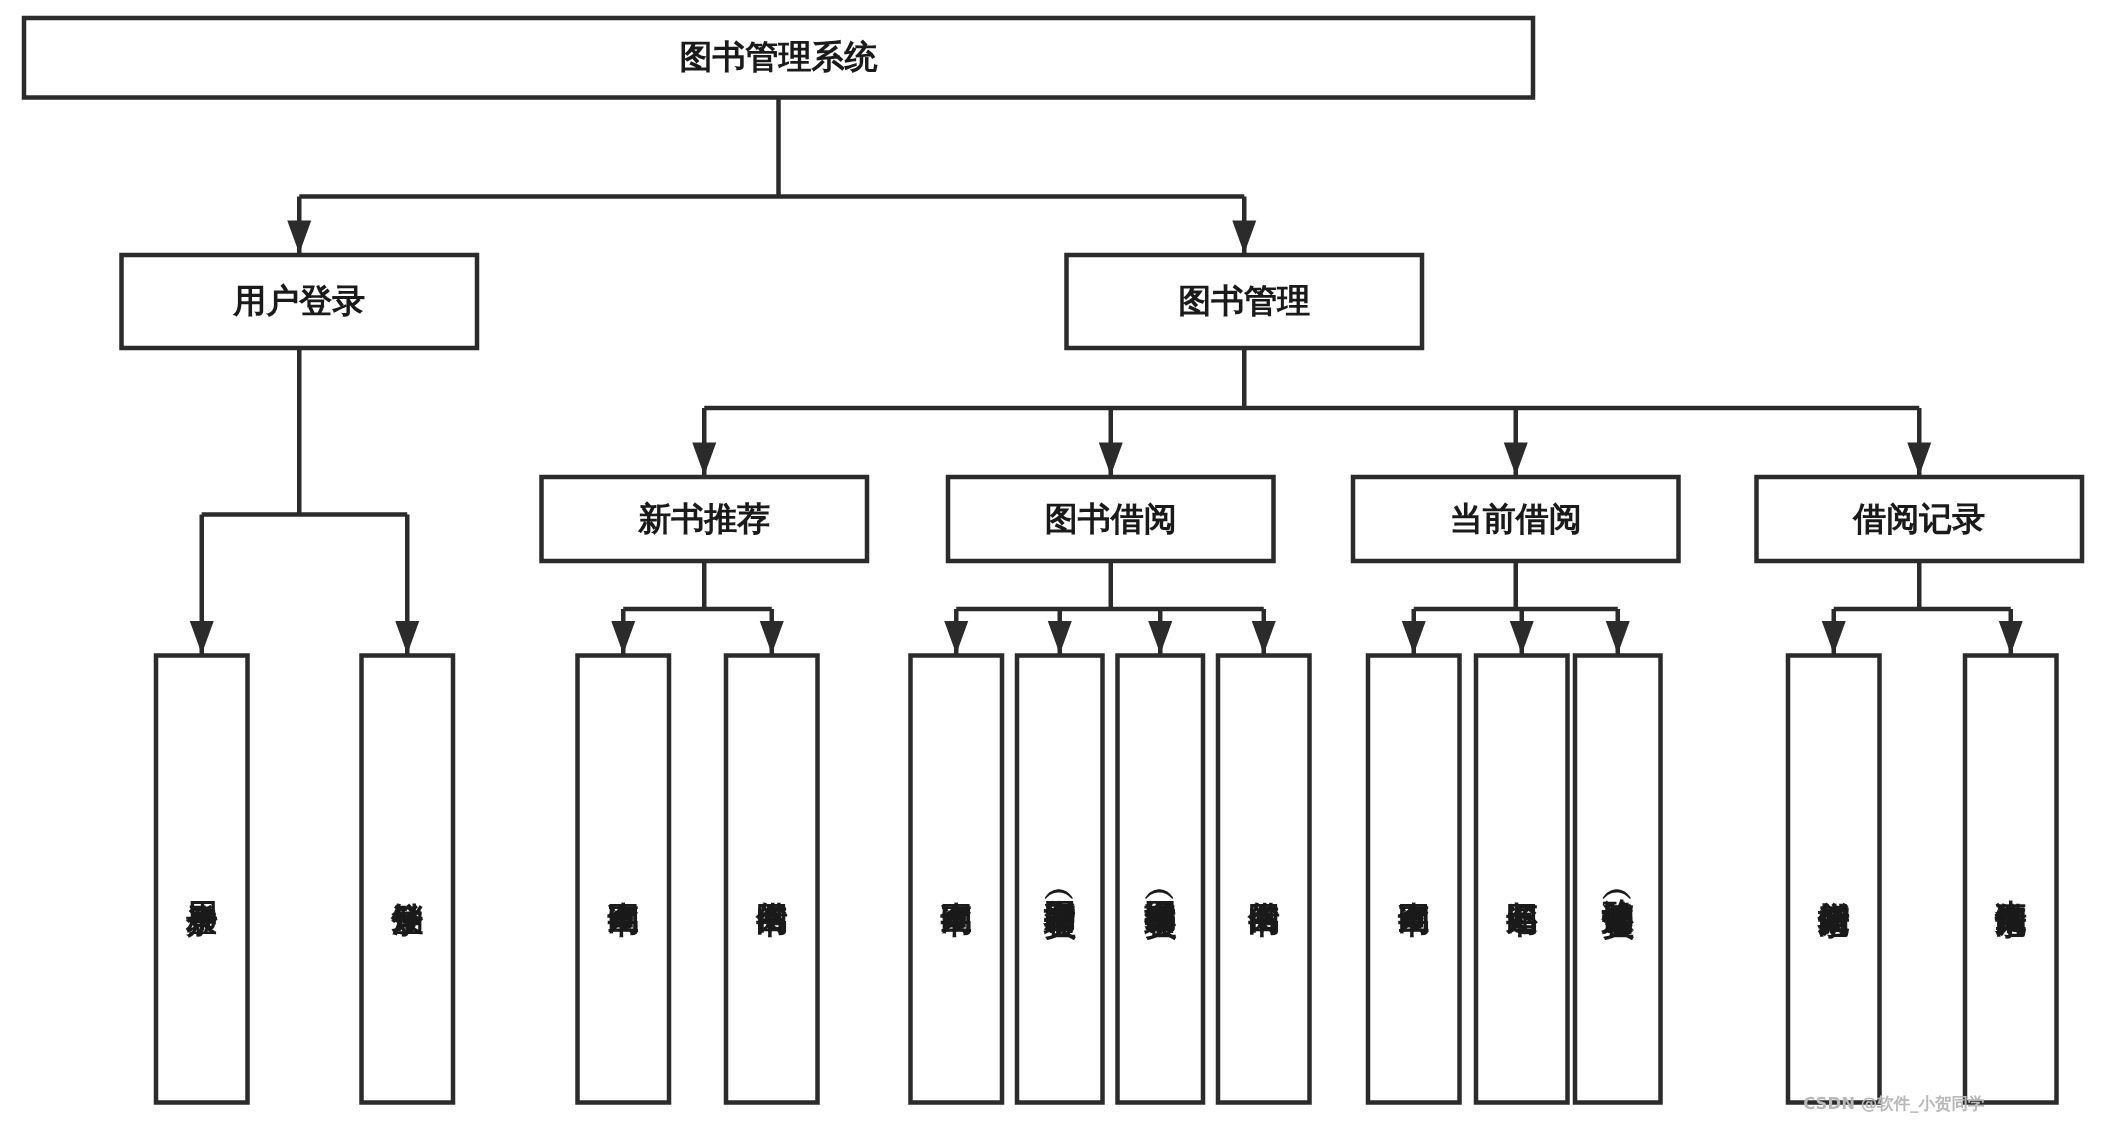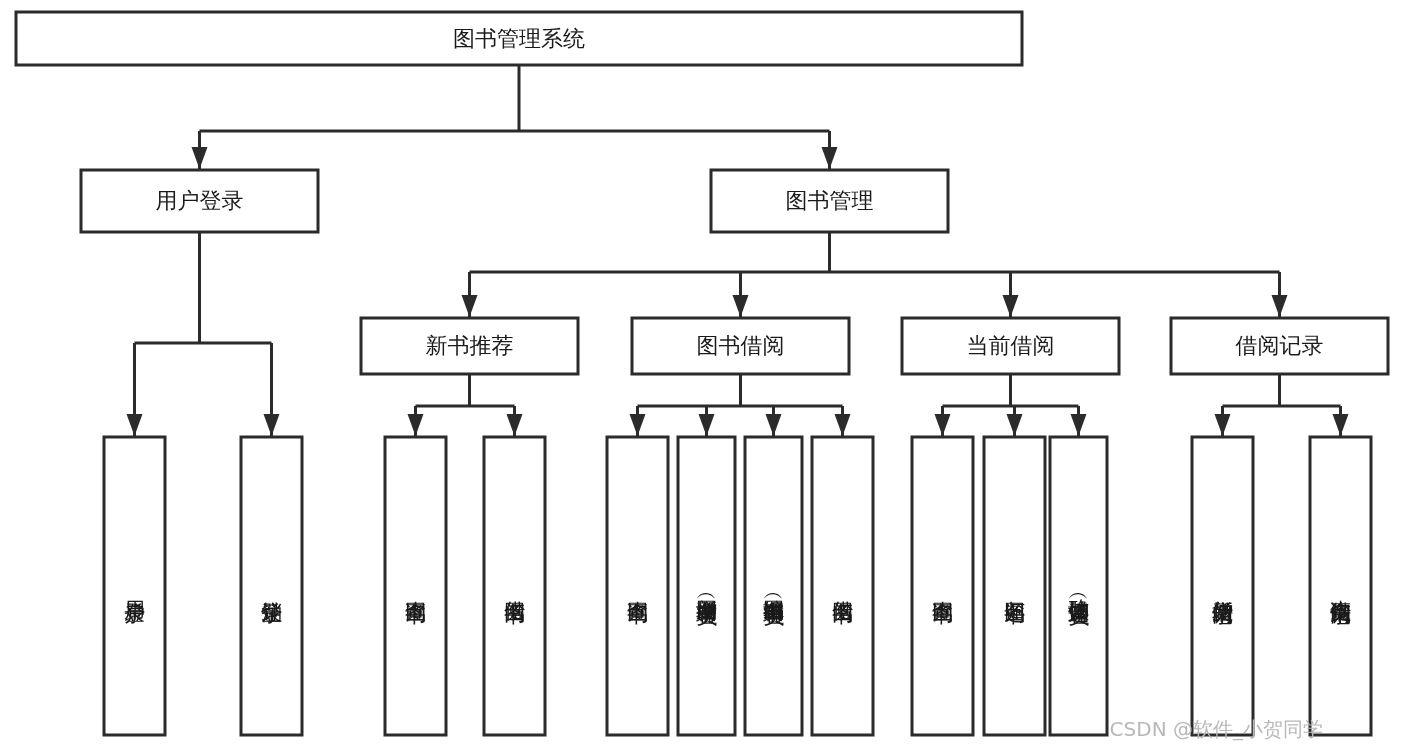--- a/index.html
+++ b/index.html
@@ -11,20 +11,21 @@
     width: 1405px;
     height: 747px;
     font-family: "DejaVu Sans", "Liberation Sans", sans-serif;
     overflow: hidden;
   }
   #diagram-root {
     position: relative;
     width: 1331px;
     height: 747px;
     background: #ffffff;
+    font-weight: bold;
   }
   svg.diagram {
     position: absolute;
     left: 0;
     top: 0;
     width: 1405px;
     height: 747px;
     display: block;
   }
   .node-box {
@@ -61,21 +62,21 @@
     color: #1a1a1a;
     letter-spacing: 1px;
     white-space: nowrap;
     pointer-events: none;
   }
   .watermark {
     position: absolute;
     right: 8px;
     bottom: 4px;
     font-family: "DejaVu Sans", "Liberation Sans", sans-serif;
-    font-size: 20px;
+    font-size: 11px;
     color: #b8b8b8;
     white-space: nowrap;
   }
 </style>
 </head>
 <body>
 
 <div id="diagram-root">
 
   <svg class="diagram" viewBox="0 0 1405 747">

